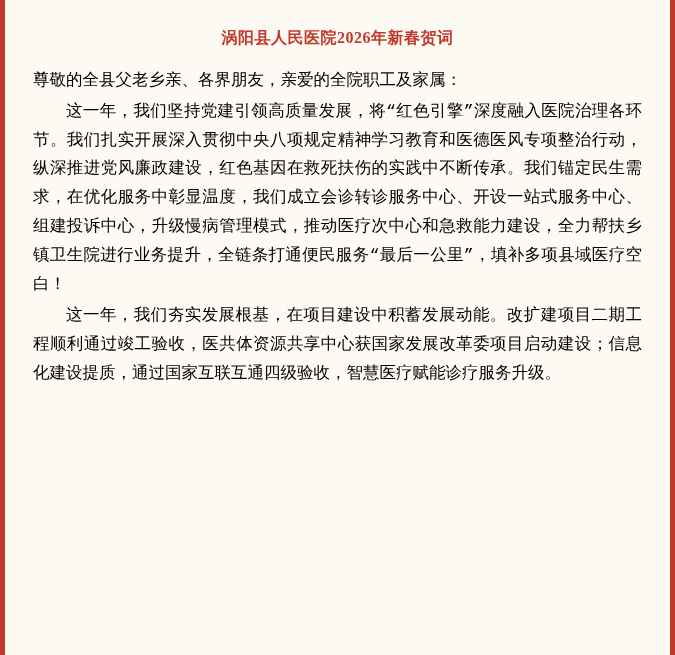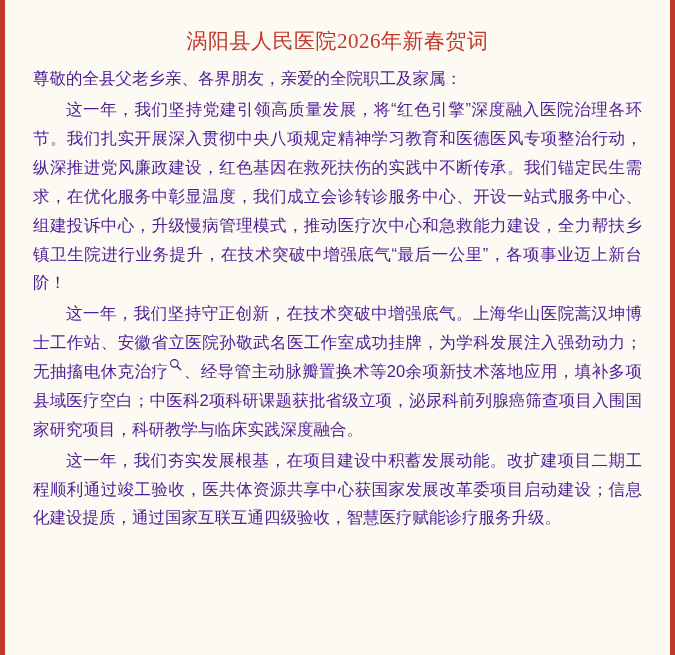--- a/index.html
+++ b/index.html
@@ -21,35 +21,35 @@
     border-left: 5px solid #c0392b;
     border-right: 5px solid #c0392b;
     overflow: hidden;
   }
   .page-inner {
     padding: 18px 28px 0 28px;
   }
   .doc-title {
     text-align: center;
     color: #c0392b;
-    font-size: 21px;
-    font-weight: normal;
+    font-size: 16px;
+    font-weight: bold;
     letter-spacing: 0.5px;
-    margin: 10px 0 9px 0;
+    margin: 10px 0 18px 0;
     line-height: 1.3;
     font-family: "Liberation Serif", serif;
   }
   .body-text p {
     margin: 0 0 2px 0;
-    color: #4c1d95;
+    color: #000000;
     font-size: 16.5px;
     line-height: 1.75;
     text-align: justify;
     text-justify: inter-ideograph;
-    font-family: Liberation Sans, sans-serif;
+    font-family: Liberation Mono, monospace;
     letter-spacing: 0px;
   }
   .body-text p.indent {
     text-indent: 2em;
   }
   .search-icon-inline {
     display: inline-block;
     width: 13px;
     height: 13px;
     position: relative;
@@ -67,24 +67,20 @@
   <div class="page-inner">
 
     <div class="doc-title">涡阳县人民医院2026年新春贺词</div>
 
     <div class="body-text">
 
       <p class="salutation">尊敬的全县父老乡亲、各界朋友，亲爱的全院职工及家属：</p>
 
 
 
-      <p class="indent">这一年，我们坚持党建引领高质量发展，将“红色引擎”深度融入医院治理各环节。我们扎实开展深入贯彻中央八项规定精神学习教育和医德医风专项整治行动，纵深推进党风廉政建设，红色基因在救死扶伤的实践中不断传承。我们锚定民生需求，在优化服务中彰显温度，我们成立会诊转诊服务中心、开设一站式服务中心、组建投诉中心，升级慢病管理模式，推动医疗次中心和急救能力建设，全力帮扶乡镇卫生院进行业务提升，在技术突破中增强底气“最后一公里”，各项事业迈上新台阶！</p>
+      <p class="indent">这一年，我们坚持党建引领高质量发展，将“红色引擎”深度融入医院治理各环节。我们扎实开展深入贯彻中央八项规定精神学习教育和医德医风专项整治行动，纵深推进党风廉政建设，红色基因在救死扶伤的实践中不断传承。我们锚定民生需求，在优化服务中彰显温度，我们成立会诊转诊服务中心、开设一站式服务中心、组建投诉中心，升级慢病管理模式，推动医疗次中心和急救能力建设，全力帮扶乡镇卫生院进行业务提升，全链条打通便民服务“最后一公里”，填补多项县域医疗空白！</p>
 
-      <p class="indent"><span>这一年，我们坚持守正创新，在技术突破中增强底气。上海华山医院蒿汉坤博士工作站、安徽省立医院孙敬武名医工作室成功挂牌，为学科发展注入强劲动力；无抽搐电休克治疗</span><span class="search-icon-inline"><svg viewBox="0 0 16 16" width="13" height="13" aria-hidden="true">
-              <circle cx="6.6" cy="6.6" r="4.6" fill="none" stroke="#1a2a6c" stroke-width="1.3"></circle>
-              <line x1="10.1" y1="10.1" x2="14.4" y2="14.4" stroke="#1a2a6c" stroke-width="1.5" stroke-linecap="round"></line>
-            </svg></span><span>、经导管主动脉瓣置换术等20余项新技术落地应用，填补多项县域医疗空白；中医科2项科研课题获批省级立项，泌尿科前列腺癌筛查项目入围国家研究项目，科研教学与临床实践深度融合。</span></p>
 
       <p class="indent">这一年，我们夯实发展根基，在项目建设中积蓄发展动能。改扩建项目二期工程顺利通过竣工验收，医共体资源共享中心获国家发展改革委项目启动建设；信息化建设提质，通过国家互联互通四级验收，智慧医疗赋能诊疗服务升级。</p>
 
     </div>
   </div>
 </div>
 
 </body></html>

